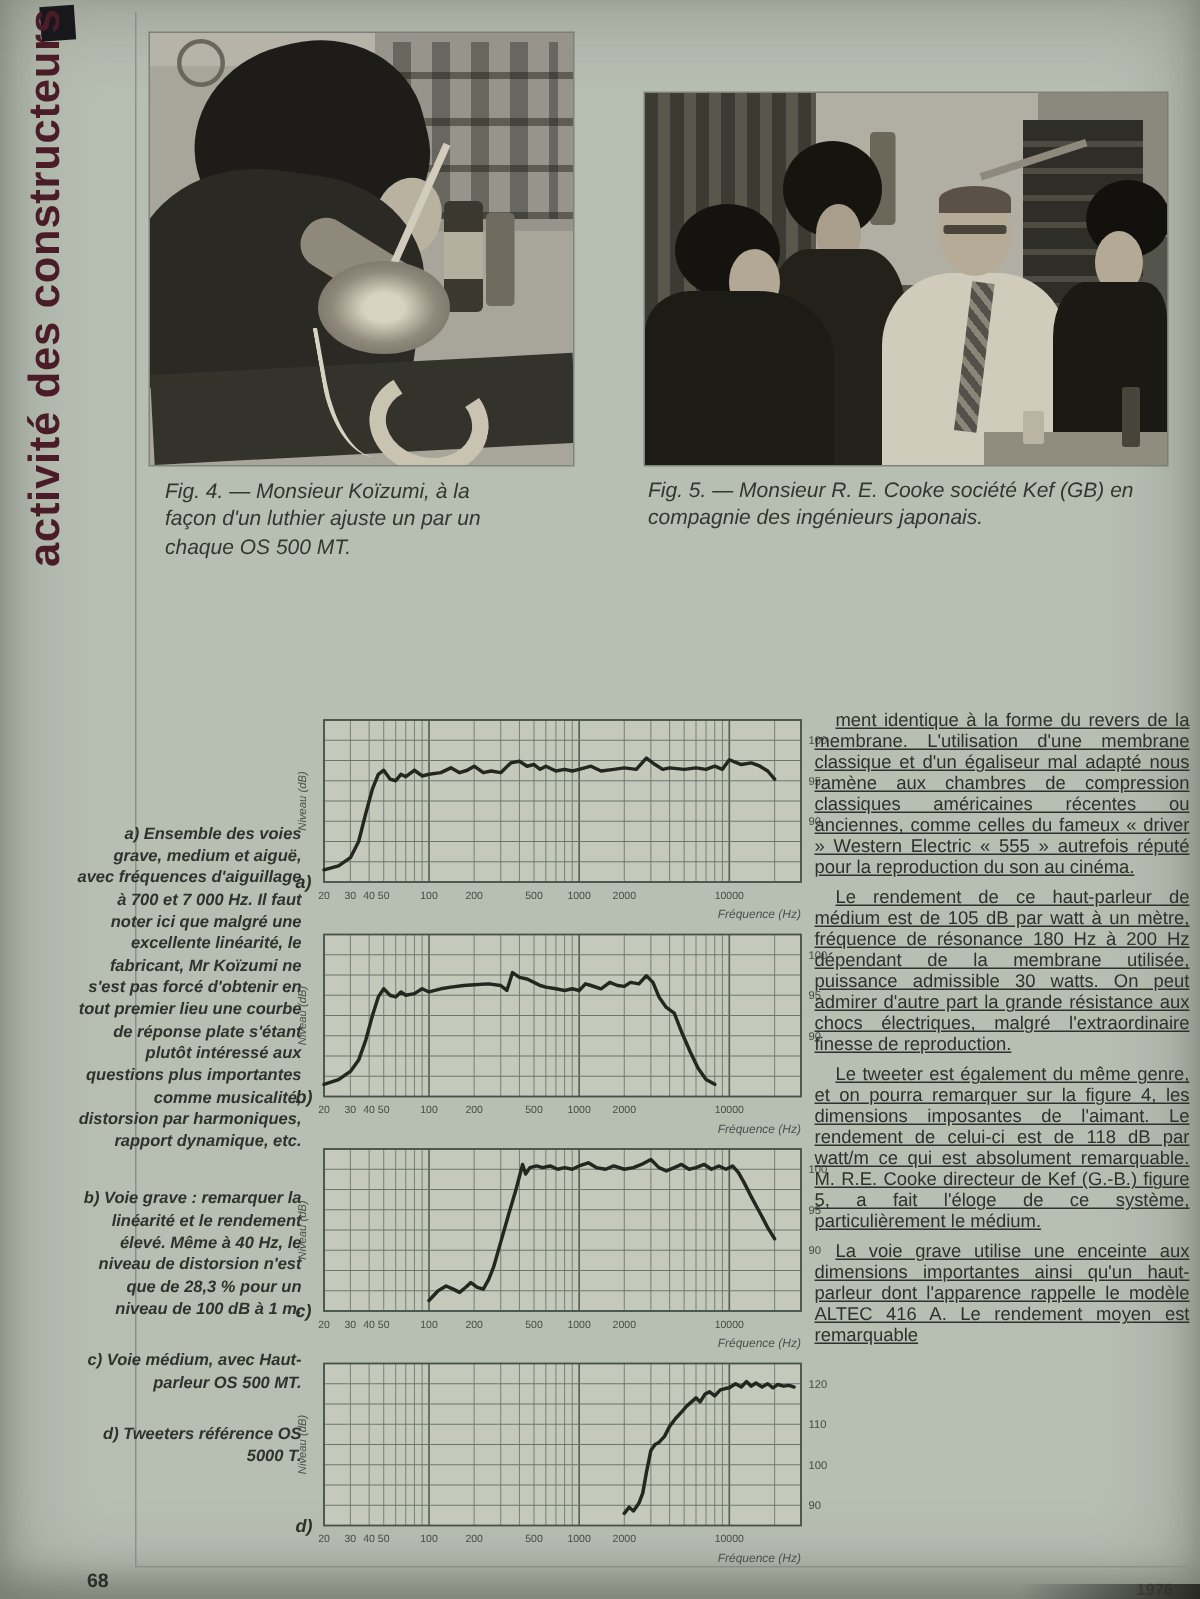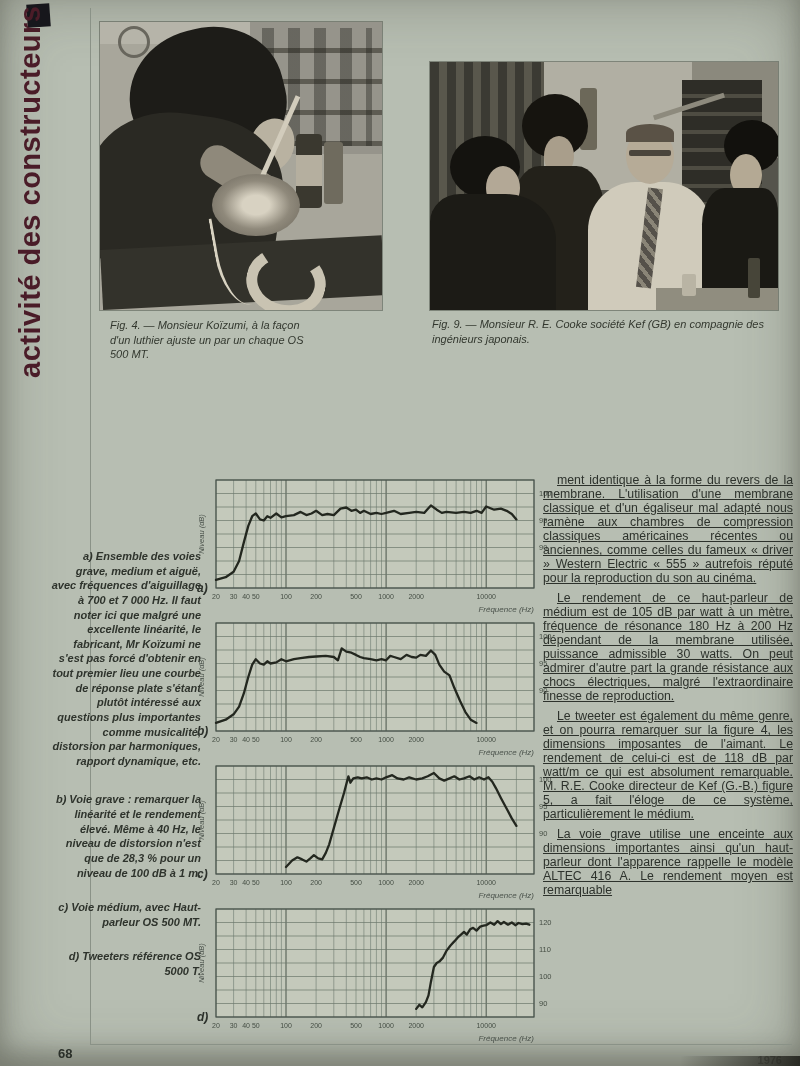--- a/index.html
+++ b/index.html
@@ -23,21 +23,21 @@
   .page-number{position:absolute;left:58px;top:1046px;font-weight:bold;font-size:13px;color:#2a2f29;}
   .footer-right{position:absolute;right:18px;bottom:0px;font-weight:bold;font-size:11px;color:#5c5f55;opacity:.75;}
   .bottom-shade{position:absolute;right:0;bottom:0;width:120px;height:10px;
     background:linear-gradient(90deg,rgba(20,20,15,0),rgba(20,20,15,.8));}
 
   
   .photo{position:absolute;overflow:hidden;box-shadow:0 0 0 1px rgba(70,75,65,.5);}
   .photo *{position:absolute;}
   .photo1{left:100px;top:22px;width:282px;height:288px;background:#a8a69b;}
   .photo2{left:430px;top:62px;width:348px;height:248px;background:#55544c;}
-  .caption{position:absolute;font-style:italic;font-size:11px;line-height:1.32;color:#33382f;}
+  .caption{position:absolute;font-style:italic;font-size:14px;line-height:1.32;color:#33382f;}
   .caption1{left:110px;top:318px;width:212px;}
   .caption2{left:432px;top:317px;width:338px;}
 
   
   .left-col{position:absolute;left:50px;top:549px;width:151px;
     text-align:right;font-style:italic;font-weight:600;font-size:11px;line-height:1.33;color:#2e332c;}
   .left-col p{margin:0;}
   .left-col p + p{margin-top:20px;}
   .left-col .gap-b{margin-top:24px;}
 
@@ -98,21 +98,21 @@
   <div style="left:212px;top:126px;width:15px;height:100px;background:repeating-linear-gradient(45deg,#55514a 0 5px,#8a8577 5px 9px);transform:rotate(7deg);"></div>
   <div style="left:294px;top:58px;width:56px;height:52px;background:#12110d;border-radius:50%;"></div>
   <div style="left:300px;top:92px;width:32px;height:42px;background:#b4a994;border-radius:50%;"></div>
   <div style="left:272px;top:126px;width:76px;height:122px;background:#1a1914;border-radius:30% 20% 0 0;"></div>
   <div style="left:226px;top:226px;width:122px;height:22px;background:#908d7f;"></div>
   <div style="left:252px;top:212px;width:14px;height:22px;background:#b9b4a4;border-radius:2px;"></div>
   <div style="left:318px;top:196px;width:12px;height:40px;background:#474539;border-radius:2px;"></div>
 </div>
 
 <div class="caption caption1">Fig. 4. — Monsieur Koïzumi, à la façon d'un luthier ajuste un par un chaque OS 500 MT.</div>
-<div class="caption caption2">Fig. 9. — Monsieur R. E. Cooke société Kef (GB) en compagnie des ingénieurs japonais.</div>
+<div class="caption caption2">Fig. 5. — Monsieur R. E. Cooke société Kef (GB) en compagnie des ingénieurs japonais.</div>
 
 <div class="left-col">
   <p>a) Ensemble des voies grave, medium et aiguë, avec fréquences d'aiguillage à 700 et 7 000 Hz. Il faut noter ici que malgré une excellente linéarité, le fabricant, Mr Koïzumi ne s'est pas forcé d'obtenir en tout premier lieu une courbe de réponse plate s'étant plutôt intéressé aux questions plus importantes comme musicalité, distorsion par harmoniques, rapport dynamique, etc.</p>
   <p class="gap-b">b) Voie grave : remarquer la linéarité et le rendement élevé. Même à 40 Hz, le niveau de distorsion n'est que de 28,3 % pour un niveau de 100 dB à 1 m.</p>
   <p>c) Voie médium, avec Haut-parleur OS 500 MT.</p>
   <p>d) Tweeters référence OS 5000 T.</p>
 </div>
 
 <div class="chart" style="top:476px">
     <svg width="356" height="140" viewBox="0 0 356 140">

